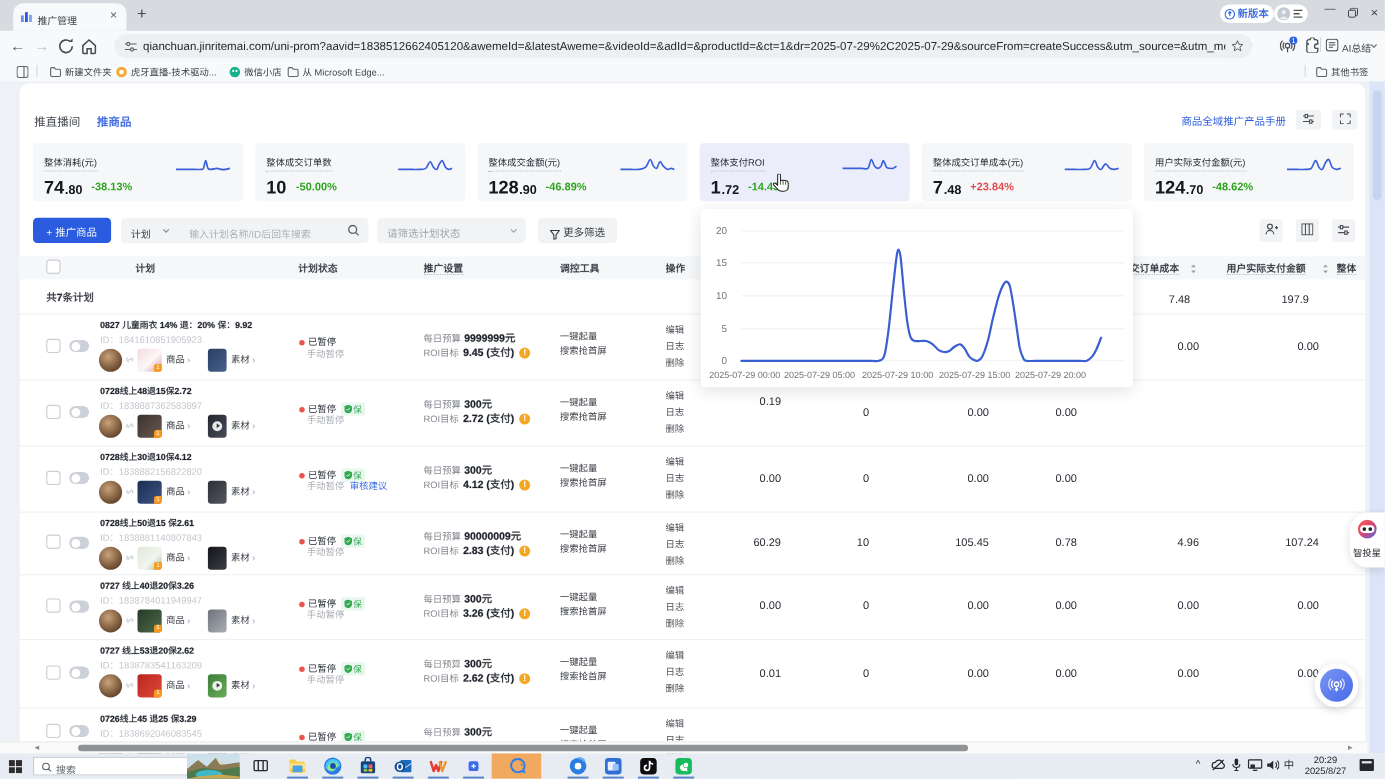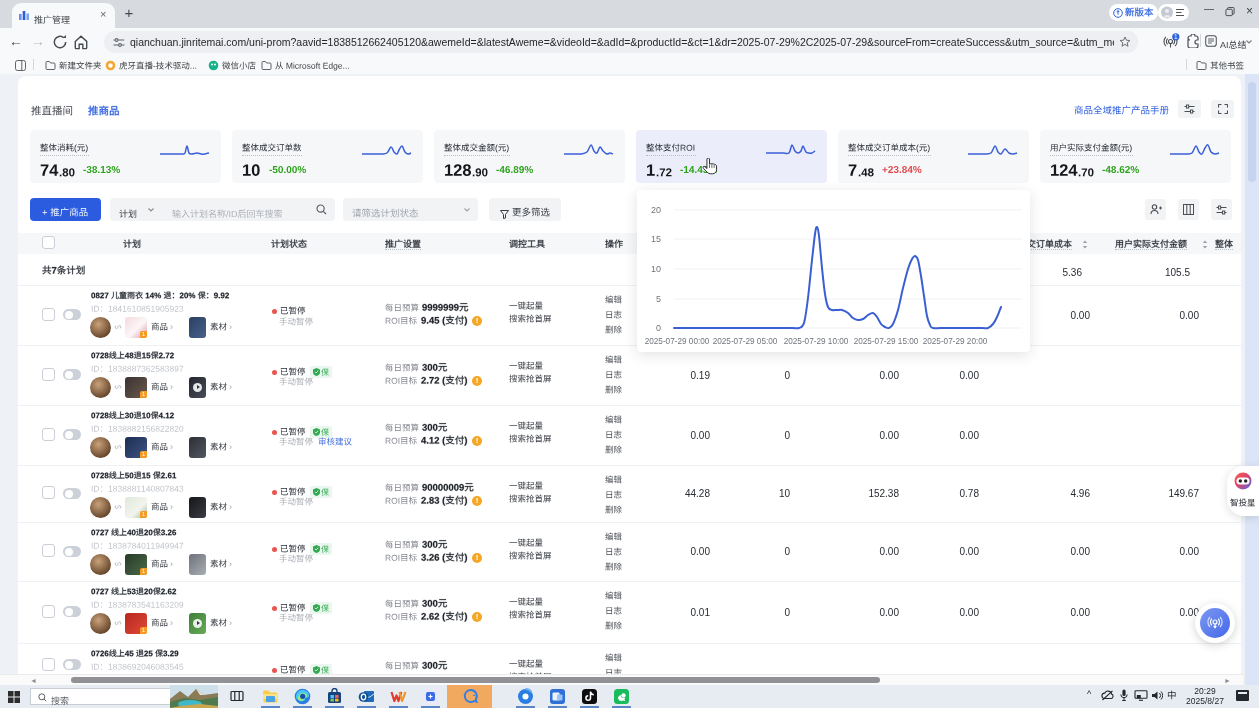--- a/index.html
+++ b/index.html
@@ -913,22 +913,22 @@
 </div>
 <div id="sumlbl"><svg class="t" width="44" height="11" viewBox="0 0 44 11">
       <g transform="matrix(0.00950,0,0,-0.00950,0,8.6)" fill="#272b33" stroke="#272b33" stroke-width="26">
         <use href="#g166" x="0"></use>
         <use href="#g7" x="1000"></use>
         <use href="#g167" x="1556"></use>
         <use href="#g141" x="2556"></use>
         <use href="#g142" x="3556"></use>
       </g>
     </svg></div>
-<div class="num" style="right:177px;top:267px">5.36</div>
-<div class="num" style="right:69px;top:267px">105.5</div>
+<div class="num" style="right:177px;top:267px">7.48</div>
+<div class="num" style="right:69px;top:267px">197.9</div>
 
 <div class="rsep" style="top:285px"></div>
 <span class="cb" style="left:42px;top:308px"></span>
 <span class="tgl" style="left:63px;top:309px">
     <span class="knob"></span>
   </span>
 <div class="ptitle" style="top:291px"><svg class="t" width="139" height="9" viewBox="0 0 139 9">
       <g transform="matrix(0.00800,0,0,-0.00800,0,7.2)" fill="#1f232b" stroke="#1f232b" stroke-width="26">
         <use href="#g11" x="0"></use>
         <use href="#g10" x="556"></use>
@@ -1293,21 +1293,21 @@
           <use href="#g83" x="1000"></use>
         </g>
       </svg></span>
     <span><svg class="t" width="17" height="10" viewBox="0 0 17 10">
         <g transform="matrix(0.00850,0,0,-0.00850,0,7.7)" fill="#4a4e55">
           <use href="#g84" x="0"></use>
           <use href="#g85" x="1000"></use>
         </g>
       </svg></span>
   </div>
-<div class="num" style="right:549px;top:370px">0.19</div>
+<div class="num" style="right:549px;top:360px">0.19</div>
 <div class="num" style="right:469px;top:370px">0</div>
 <div class="num" style="right:360px;top:370px">0.00</div>
 <div class="num" style="right:280px;top:370px">0.00</div>
 <div class="rsep" style="top:405px"></div>
 <span class="cb" style="left:42px;top:428px"></span>
 <span class="tgl" style="left:63px;top:429px">
     <span class="knob"></span>
   </span>
 <div class="ptitle" style="top:411px"><svg class="t" width="84" height="9" viewBox="0 0 84 9">
       <g transform="matrix(0.00800,0,0,-0.00800,0,7.2)" fill="#1f232b" stroke="#1f232b" stroke-width="26">
@@ -1687,26 +1687,26 @@
           <use href="#g83" x="1000"></use>
         </g>
       </svg></span>
     <span><svg class="t" width="17" height="10" viewBox="0 0 17 10">
         <g transform="matrix(0.00850,0,0,-0.00850,0,7.7)" fill="#4a4e55">
           <use href="#g84" x="0"></use>
           <use href="#g85" x="1000"></use>
         </g>
       </svg></span>
   </div>
-<div class="num" style="right:549px;top:488px">44.28</div>
+<div class="num" style="right:549px;top:488px">60.29</div>
 <div class="num" style="right:469px;top:488px">10</div>
-<div class="num" style="right:360px;top:488px">152.38</div>
+<div class="num" style="right:360px;top:488px">105.45</div>
 <div class="num" style="right:280px;top:488px">0.78</div>
 <div class="num" style="right:169px;top:488px">4.96</div>
-<div class="num" style="right:60px;top:488px">149.67</div>
+<div class="num" style="right:60px;top:488px">107.24</div>
 <div class="rsep" style="top:522px"></div>
 <span class="cb" style="left:42px;top:544px"></span>
 <span class="tgl" style="left:63px;top:546px">
     <span class="knob"></span>
   </span>
 <div class="ptitle" style="top:528px"><svg class="t" width="86" height="9" viewBox="0 0 86 9">
       <g transform="matrix(0.00800,0,0,-0.00800,0,7.2)" fill="#1f232b" stroke="#1f232b" stroke-width="26">
         <use href="#g11" x="0"></use>
         <use href="#g7" x="556"></use>
         <use href="#g24" x="1112"></use>

